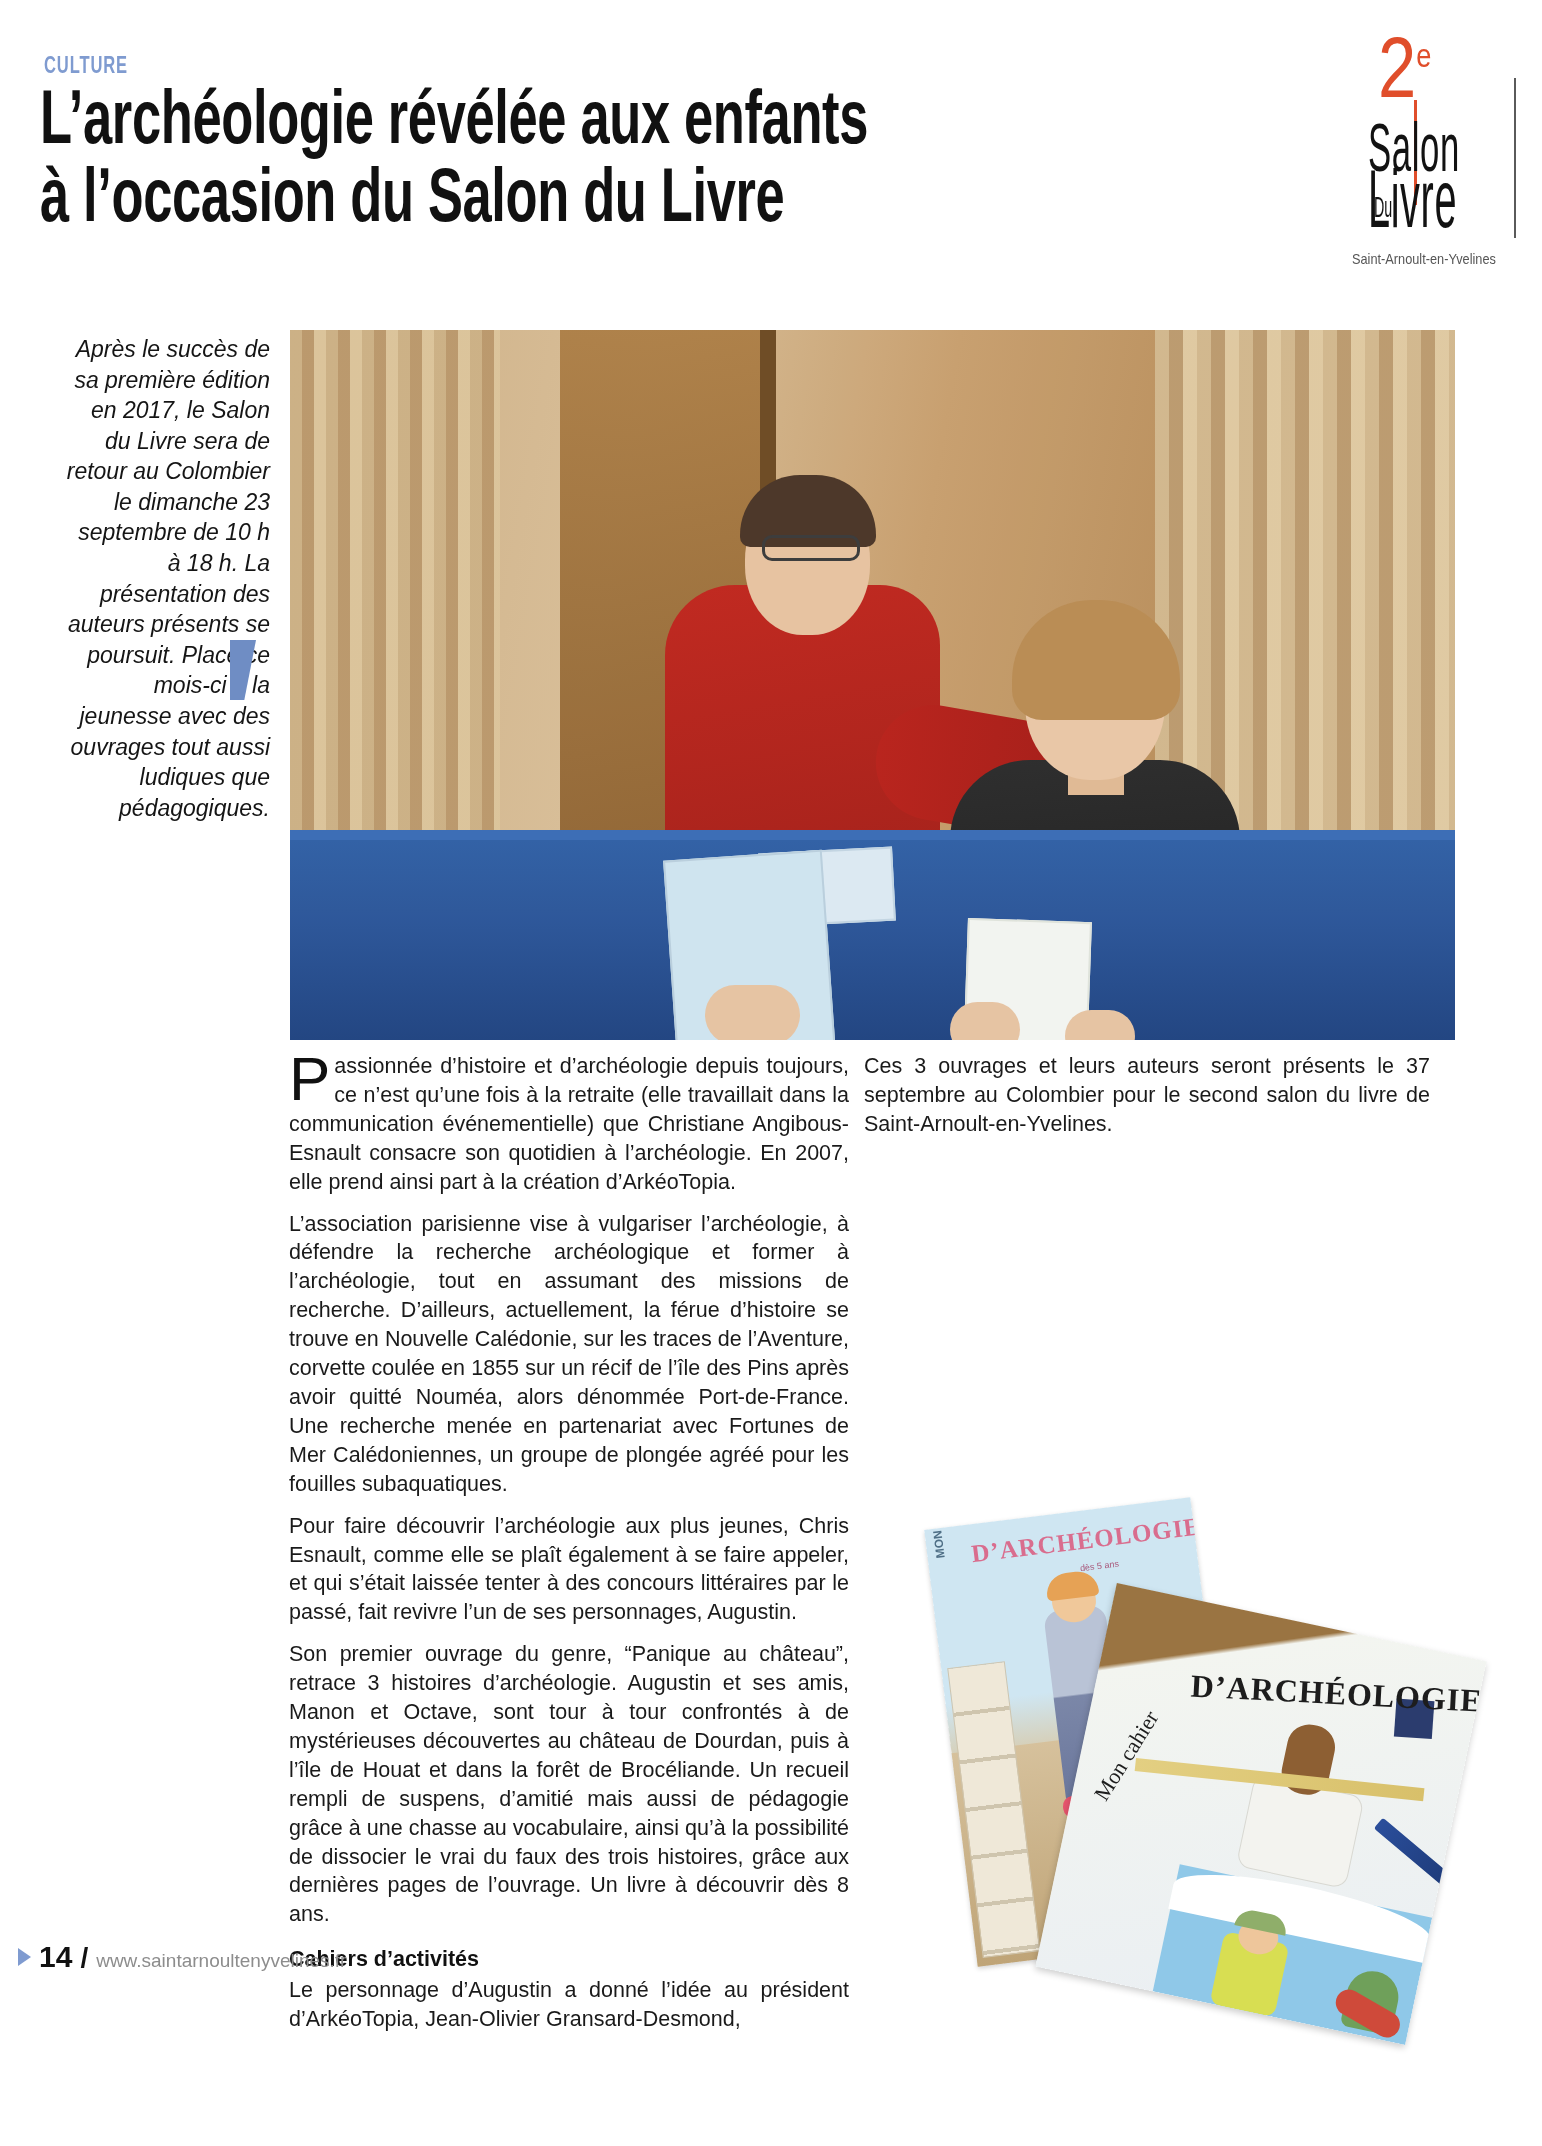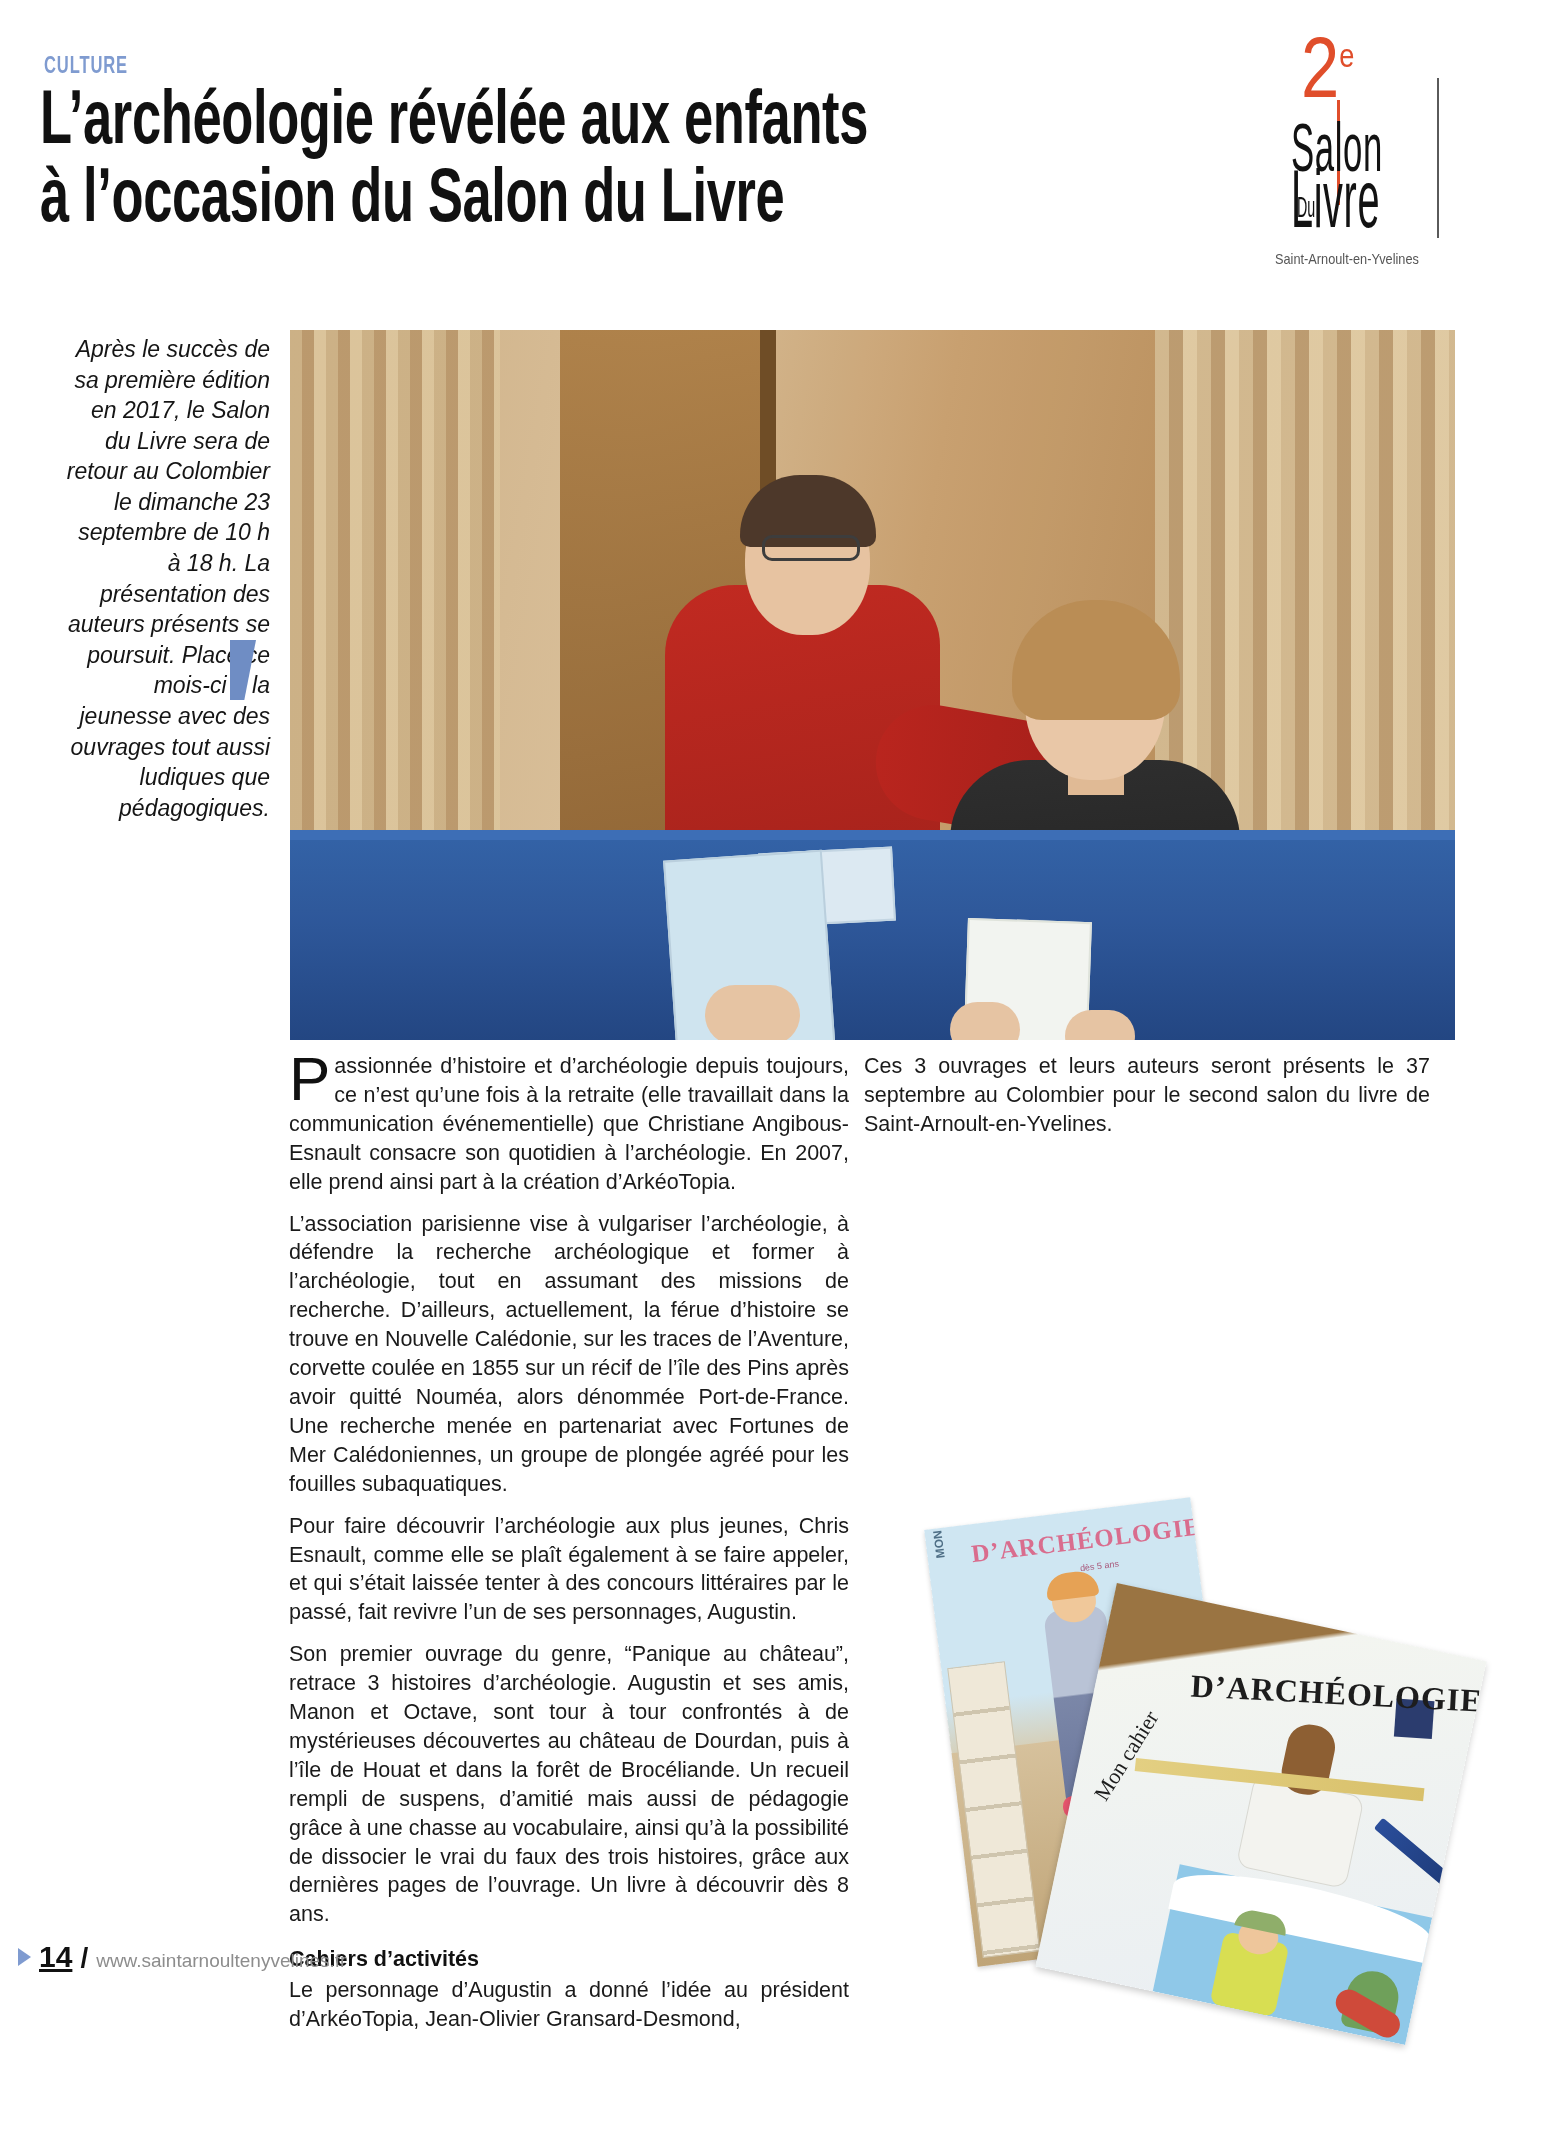--- a/index.html
+++ b/index.html
@@ -34,21 +34,21 @@
     color:#111111;
     letter-spacing:-0.5px;
     transform:scaleX(.69);
     transform-origin:left top;
     white-space:nowrap;
   }
   .headline .l2{display:block;}
 
   
   .logo{
-    position:absolute;left:1239px;top:28px;width:200px;height:210px;
+    position:absolute;left:1316px;top:28px;width:200px;height:210px;
   }
   .logo .rule{
     position:absolute;right:0px;top:50px;width:2px;height:160px;background:#5a5a5a;
   }
   .logo .two{
     position:absolute;left:62px;top:-4px;
     font-size:86px;color:#e04e2b;font-family:"Liberation Sans",sans-serif;
     font-weight:300;line-height:1;
     transform:scaleX(.8);transform-origin:left top;
   }
@@ -245,21 +245,21 @@
   .bookB .qr{position:absolute;left:300px;top:52px;width:38px;height:38px;background:#2b3c6e;transform:rotate(-8deg);}
   .bookB .scissors{position:absolute;left:300px;top:356px;width:70px;height:26px;background:#cf4a3a;border-radius:13px;transform:rotate(18deg);}
 
   
   .footer{position:absolute;left:18px;bottom:22px;display:flex;align-items:baseline;gap:8px;}
   .footer .tri{
     width:0;height:0;border-left:13px solid #7f9bd0;
     border-top:9px solid transparent;border-bottom:9px solid transparent;
     align-self:center;
   }
-  .footer .pg{font-size:30px;font-weight:bold;color:#111;font-family:"Liberation Sans",sans-serif;text-decoration:underline;}
+  .footer .pg{font-size:30px;font-weight:bold;color:#111;font-family:"Liberation Sans",sans-serif;}
   .footer .slash{font-size:28px;font-weight:bold;color:#111;}
   .footer .url{font-size:19px;color:#8d8d8d;font-family:"Liberation Sans",sans-serif;}
 </style>
 </head>
 <body>
 
 <div class="page">
 
   <div class="kicker">CULTURE</div>
 

